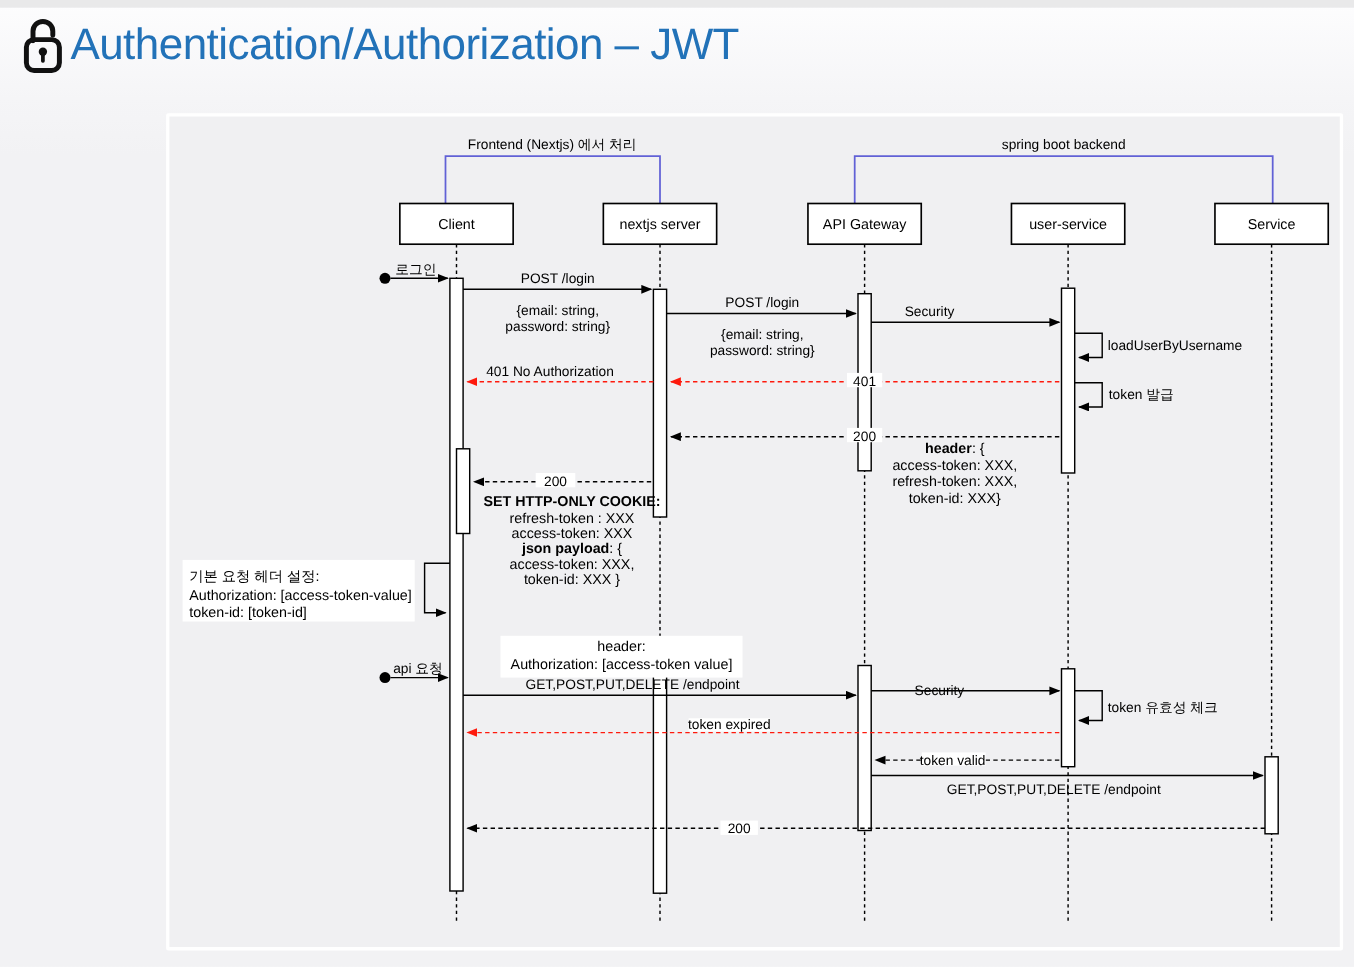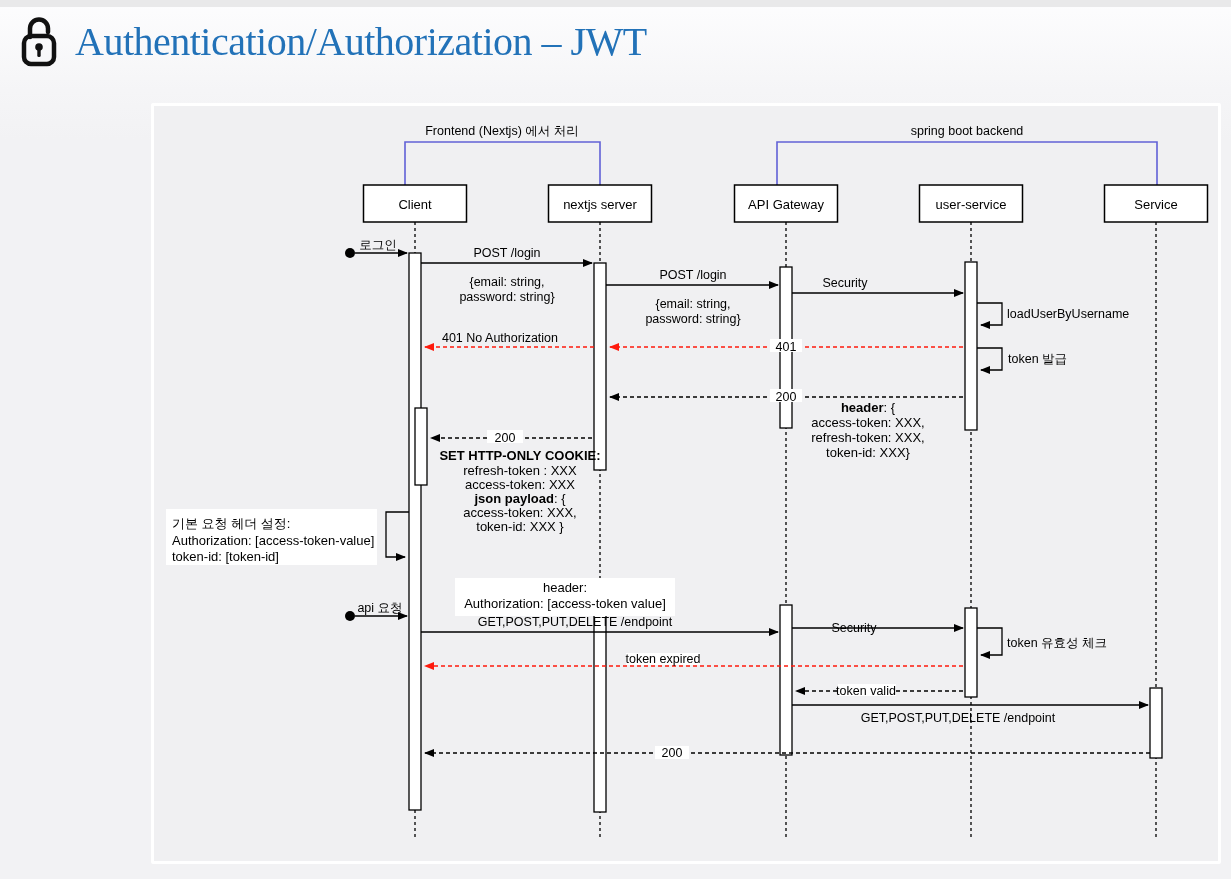--- a/index.html
+++ b/index.html
@@ -2,21 +2,21 @@
 <html><head>
 <meta charset="utf-8">
 <style>
   html,body{margin:0;padding:0;}
   body{
     width:1231px;height:879px;overflow:hidden;position:relative;
     background:linear-gradient(180deg,#fdfdfe 0px,#f5f5f7 90px,#f2f2f4 140px,#f2f2f4 100%);
     font-family:"Liberation Sans",sans-serif;
   }
   .top-edge{position:absolute;left:0;top:0;width:1231px;height:7px;background:#e9e9ea;}
-  .title-bar{position:absolute;left:16px;top:14px;display:flex;align-items:center;gap:13px;font-family:Liberation Serif, serif;}
+  .title-bar{position:absolute;left:16px;top:14px;display:flex;align-items:center;gap:2px;}
   .title-text{font-size:40px;color:#2272b8;letter-spacing:-0.5px;white-space:nowrap;}
   .panel{
     position:absolute;left:151px;top:103px;width:1064px;height:755px;
     background:#f0f0f2;border:3px solid #ffffff;border-radius:2px;
   }
   svg text{font-family:"Liberation Sans",sans-serif;fill:#000;}
   .m{font-size:12.5px;}
   .n{font-size:13px;}
   .b{font-weight:bold;}
   .part{font-size:13px;}

